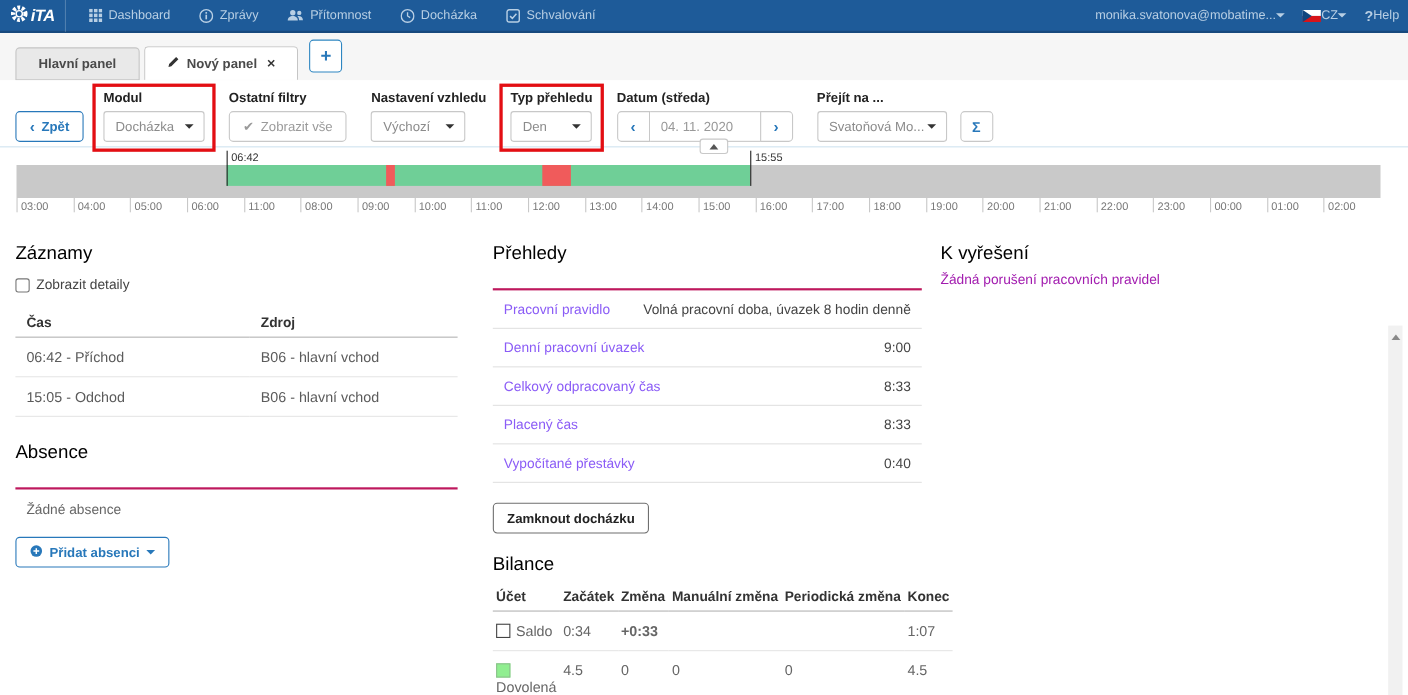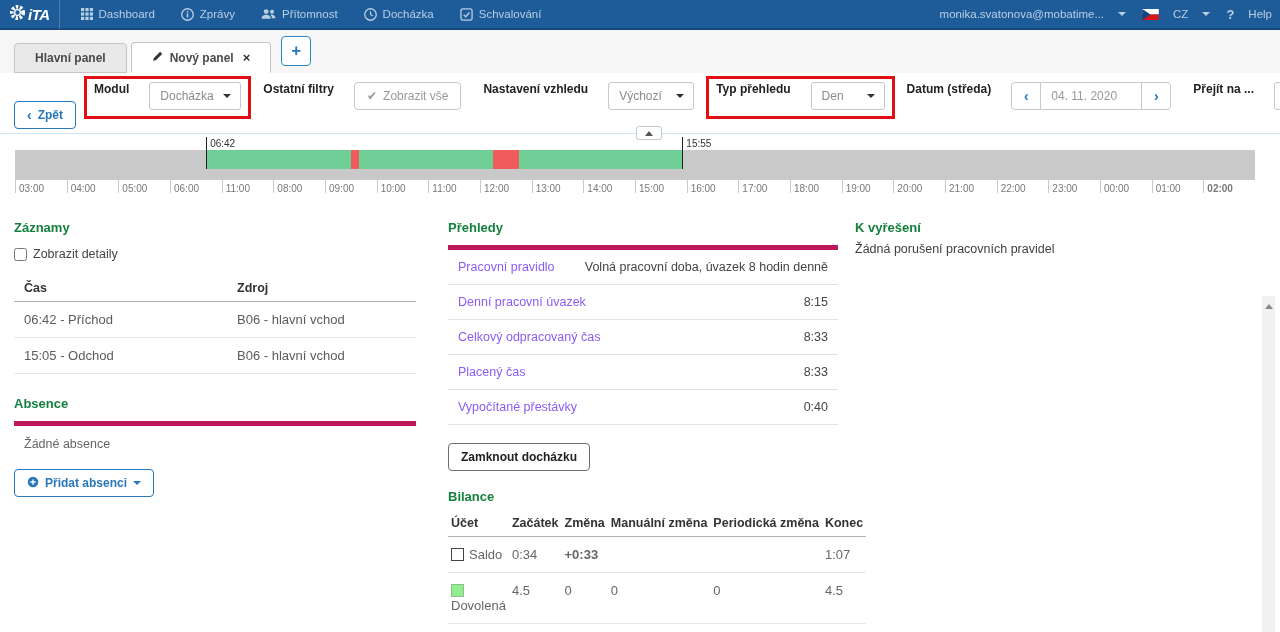--- a/index.html
+++ b/index.html
@@ -10,41 +10,41 @@
   .navbar { height:30px; background:#1e5b99; border-bottom:2px solid #17497d;
             display:flex; align-items:center; color:#b8cfe4; }
   .logo { display:flex; align-items:center; gap:2px; padding:0 9px; height:100%; }
   .logo-text { color:#fff; font-weight:bold; font-style:italic; font-size:15px; letter-spacing:-0.5px; }
   .nav-sep { width:1px; height:30px; background:rgba(255,255,255,.22); margin-right:10px; }
   .nav-menu { display:flex; align-items:center; gap:4px; }
   .nav-item { display:flex; align-items:center; gap:6px; padding:0 11px; height:30px;
               font-size:11.5px; cursor:pointer; }
   .nav-item svg { display:block; }
   .nav-right { margin-left:auto; display:flex; align-items:center; gap:16px; padding-right:8px; font-size:11.5px; }
-  .nav-user, .nav-lang, .nav-help { display:flex; align-items:center; gap:14px; cursor:pointer; }
+  .nav-user, .nav-lang, .nav-help { display:flex; align-items:center; gap:0; cursor:pointer; }
   .caret-down { width:0; height:0; border:4px solid transparent; border-top:4px solid currentColor;
                 margin-top:4px; display:inline-block; }
   .flag { display:block; width:17px; height:11px; }
   .q-icon { font-weight:bold; font-size:13px; }
 
   
   .tabsbar { height:43px; background:#f6f6f6; display:flex; align-items:flex-end; padding:0 0 0 14px; }
   .tab { display:inline-flex; align-items:center; gap:7px; height:30px; padding:0 20px;
          border:1px solid #c5c5c5; border-radius:4px 4px 0 0; background:#e9e9e9;
          color:#4a4a4a; font-weight:bold; font-size:12px; margin-right:4px; cursor:pointer; }
   .tab.active { background:#fff; height:31px; border-bottom-color:#fff; }
   .tab .close-x { font-size:13px; color:#333; margin-left:2px; }
   .tab-add { display:inline-flex; align-items:center; justify-content:center; width:30px; height:30px;
              margin:0 0 2px 6px; border:1px solid #2e86c1; border-radius:4px; background:#fff;
              color:#2878ba; font-size:17px; font-weight:bold; cursor:pointer; align-self:flex-start; margin-top:6px; }
 
   
   .toolbar { position:relative; height:61px; background:#fff; border-bottom:1px solid #cfe3f0;
              display:flex; align-items:flex-start; padding:9px 14px 0 14px; }
-  .tb-group { display:flex; flex-direction:row; margin-right:22px;gap:20px; }
+  .tb-group { display:flex; flex-direction:column; margin-right:22px; }
   .tb-label { font-weight:bold; color:#222; font-size:12px; height:15px; margin-bottom:4px; white-space:nowrap; }
   .hl { border:3px solid #e30e13; padding:3px 7px 6px 7px; margin:-6px 12px -9px -10px; }
   .btn { display:inline-flex; align-items:center; gap:6px; height:28px; padding:0 12px;
          background:#fff; border:1px solid #c8c8c8; border-radius:4px; font-size:12px; cursor:pointer; white-space:nowrap; }
   .btn-blue { color:#2878ba; border-color:#2878ba; font-weight:bold; }
   .btn-gray { color:#9a9a9a; }
   .btn-dark { color:#222; border-color:#6f6f6f; font-weight:bold; }
   .select { display:inline-flex; align-items:center; justify-content:space-between; height:28px;
             padding:0 9px 0 10px; background:#fff; border:1px solid #c8c8c8; border-radius:3px;
             color:#8b8b8b; font-size:12px; cursor:pointer; }
@@ -77,37 +77,37 @@
   .tl-marker-label { position:absolute; top:-12px; font-size:10px; color:#333; white-space:nowrap; }
   .tl-ticks { position:relative; height:17px; }
   .tl-tick { position:absolute; top:0; width:1px; height:13px; background:#c8c8c8; }
   .tl-tick-label { position:absolute; top:3px; font-size:10px; color:#787878; white-space:nowrap; }
 
   
   .col { position:absolute; top:70px; }
   .col-left  { left:14px;  width:402px; }
   .col-mid   { left:448px; width:390px; }
   .col-right { left:855px; width:330px; }
-  .sec-title { font-size:13px; font-weight:bold; color:#15803d; }
+  .sec-title { font-size:17px; font-weight:normal; color:#000000; }
   .check-row { display:flex; align-items:center; gap:6px; margin:12px 0 14px 0; color:#444; font-size:12.5px; }
   table { border-collapse:collapse; width:100%; }
   th { text-align:left; font-size:12.5px; color:#333; padding:6px 10px; border-bottom:1px solid #b3b3b3; white-space:nowrap; }
   td { font-size:13px; color:#5b5b5b; padding:10px 10px; border-bottom:1px solid #e6e6e6; vertical-align:top; }
   .mt12 { margin-top:12px; } .mt16 { margin-top:16px; } .mt22 { margin-top:22px; }
-  .rule-title { border-bottom:5px solid #be185d; padding-bottom:10px; }
+  .rule-title { border-bottom:2px solid #be185d; padding-bottom:22px; }
   .muted { color:#666; font-size:12.5px; padding:11px 10px 2px 10px; }
   .kv-row { display:flex; justify-content:space-between; gap:12px; padding:10px 10px;
             border-bottom:1px solid #e2e2e2; font-size:12.5px; }
   .kv-row .k { color:#8b5cf6; } .kv-row .v { color:#444; text-align:right; white-space:nowrap; }
   .kv-row .v.wide { white-space:normal; }
   .bil-table th { padding:6px 3px; }
   .bil-table td { padding:10px 3px; color:#666; }
   .swatch { display:inline-block; width:13px; height:13px; border:1px solid #999; vertical-align:-2px; margin-right:5px; }
   .bold-val { font-weight:bold; color:#333; }
-  .krow-text { color:#404040; font-size:12.5px; margin-top:7px; }
+  .krow-text { color:#a21caf; font-size:12.5px; margin-top:7px; }
 
   
   .vscroll { position:absolute; left:1262px; top:146px; width:13px; height:486px; background:#f1f1f1; }
   .vscroll .arrow-up { width:0; height:0; border:4px solid transparent; border-bottom:5px solid #888;
                        margin:4px auto 0 auto; }
 </style>
 </head>
 <body>
 
 <div class="navbar">
@@ -336,21 +336,21 @@
         <div class="tl-tick-label" style="left: calc(75% + 4px);">21:00</div>
         <div class="tl-tick" style="left: 79.1667%;"></div>
         <div class="tl-tick-label" style="left: calc(79.1667% + 4px);">22:00</div>
         <div class="tl-tick" style="left: 83.3333%;"></div>
         <div class="tl-tick-label" style="left: calc(83.3333% + 4px);">23:00</div>
         <div class="tl-tick" style="left: 87.5%;"></div>
         <div class="tl-tick-label" style="left: calc(87.5% + 4px);">00:00</div>
         <div class="tl-tick" style="left: 91.6667%;"></div>
         <div class="tl-tick-label" style="left: calc(91.6667% + 4px);">01:00</div>
         <div class="tl-tick" style="left: 95.8333%;"></div>
-        <div class="tl-tick-label" style="left: calc(95.8333% + 4px); font-weight: bold;">02:00</div>
+        <div class="tl-tick-label" style="left: calc(95.8333% + 4px);">02:00</div>
       </div>
   </div>
 
   <div class="col col-left">
     <div class="sec-title">Záznamy</div>
     <div class="check-row">
       <input type="checkbox" style="">
       <span>Zobrazit detaily</span>
     </div>
     <table>
@@ -389,21 +389,21 @@
 
   <div class="col col-mid">
     <div class="sec-title rule-title">Přehledy</div>
     <div id="overview-rows">
         <div class="kv-row">
           <span class="k">Pracovní pravidlo</span>
           <span class="v wide">Volná pracovní doba, úvazek 8 hodin denně</span>
         </div>
         <div class="kv-row">
           <span class="k">Denní pracovní úvazek</span>
-          <span class="v">8:15</span>
+          <span class="v">9:00</span>
         </div>
         <div class="kv-row">
           <span class="k">Celkový odpracovaný čas</span>
           <span class="v">8:33</span>
         </div>
         <div class="kv-row">
           <span class="k">Placený čas</span>
           <span class="v">8:33</span>
         </div>
         <div class="kv-row">

